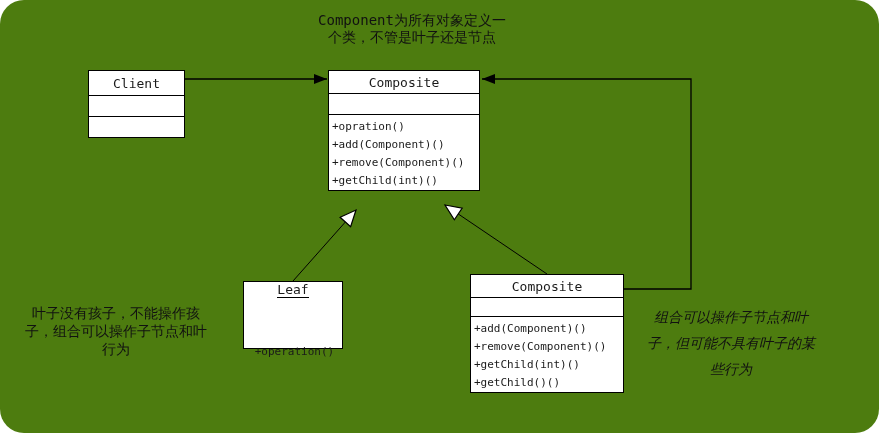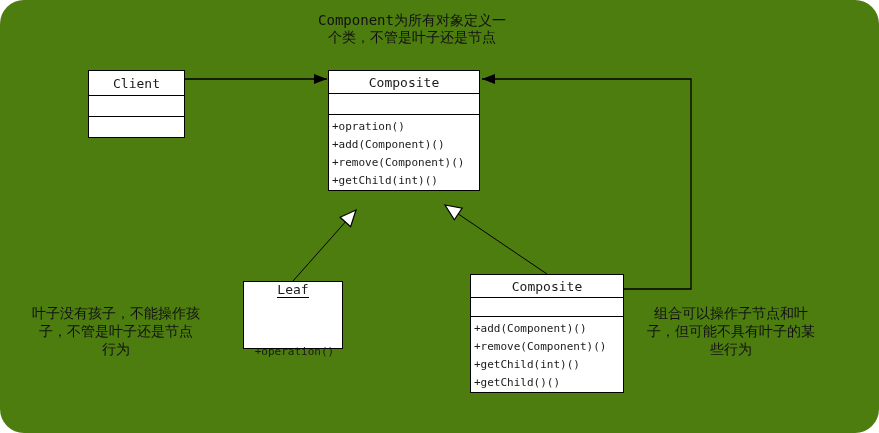--- a/index.html
+++ b/index.html
@@ -42,24 +42,24 @@
     <line x1="185" y1="79" x2="327" y2="79" stroke="#000" stroke-width="1.3" marker-end="url(#solidArrow)"></line>
     <polyline points="623,289 691,289 691,79 482,79" fill="none" stroke="#000" stroke-width="1.3" marker-end="url(#solidArrow)"></polyline>
     <line x1="293" y1="281" x2="356" y2="210" stroke="#000" stroke-width="1" marker-end="url(#hollowArrow)"></line>
     <line x1="547" y1="274" x2="445" y2="205" stroke="#000" stroke-width="1" marker-end="url(#hollowArrow)"></line>
   </svg>
 
   <div class="note" style="left:302px;top:12px;width:220px;">Component为所有对象定义一
 个类，不管是叶子还是节点</div>
 
   <div class="note" style="left:10px;top:304px;width:212px;line-height:18px;">叶子没有孩子，不能操作孩
-子，不管是叶子还是节点
+子，组合可以操作子节点和叶
 行为</div>
 
-  <div class="note" style="left:641px;top:304px;width:180px;line-height:18px;">组合可以操作子节点和叶
+  <div class="note" style="left:641px;top:304px;width:180px;line-height:26px;font-style:italic;">组合可以操作子节点和叶
 子，但可能不具有叶子的某
 些行为</div>
 
   <div class="class-box" style="left:88px;top:70px;width:97px;height:68px;">
     <div class="cls-title" style="height:25px;">Client</div>
     <div class="cls-attrs" style="height:21px;"></div>
     <div class="cls-methods"></div>
   </div>
 
   <div class="class-box" style="left:328px;top:70px;width:152px;height:121px;">

